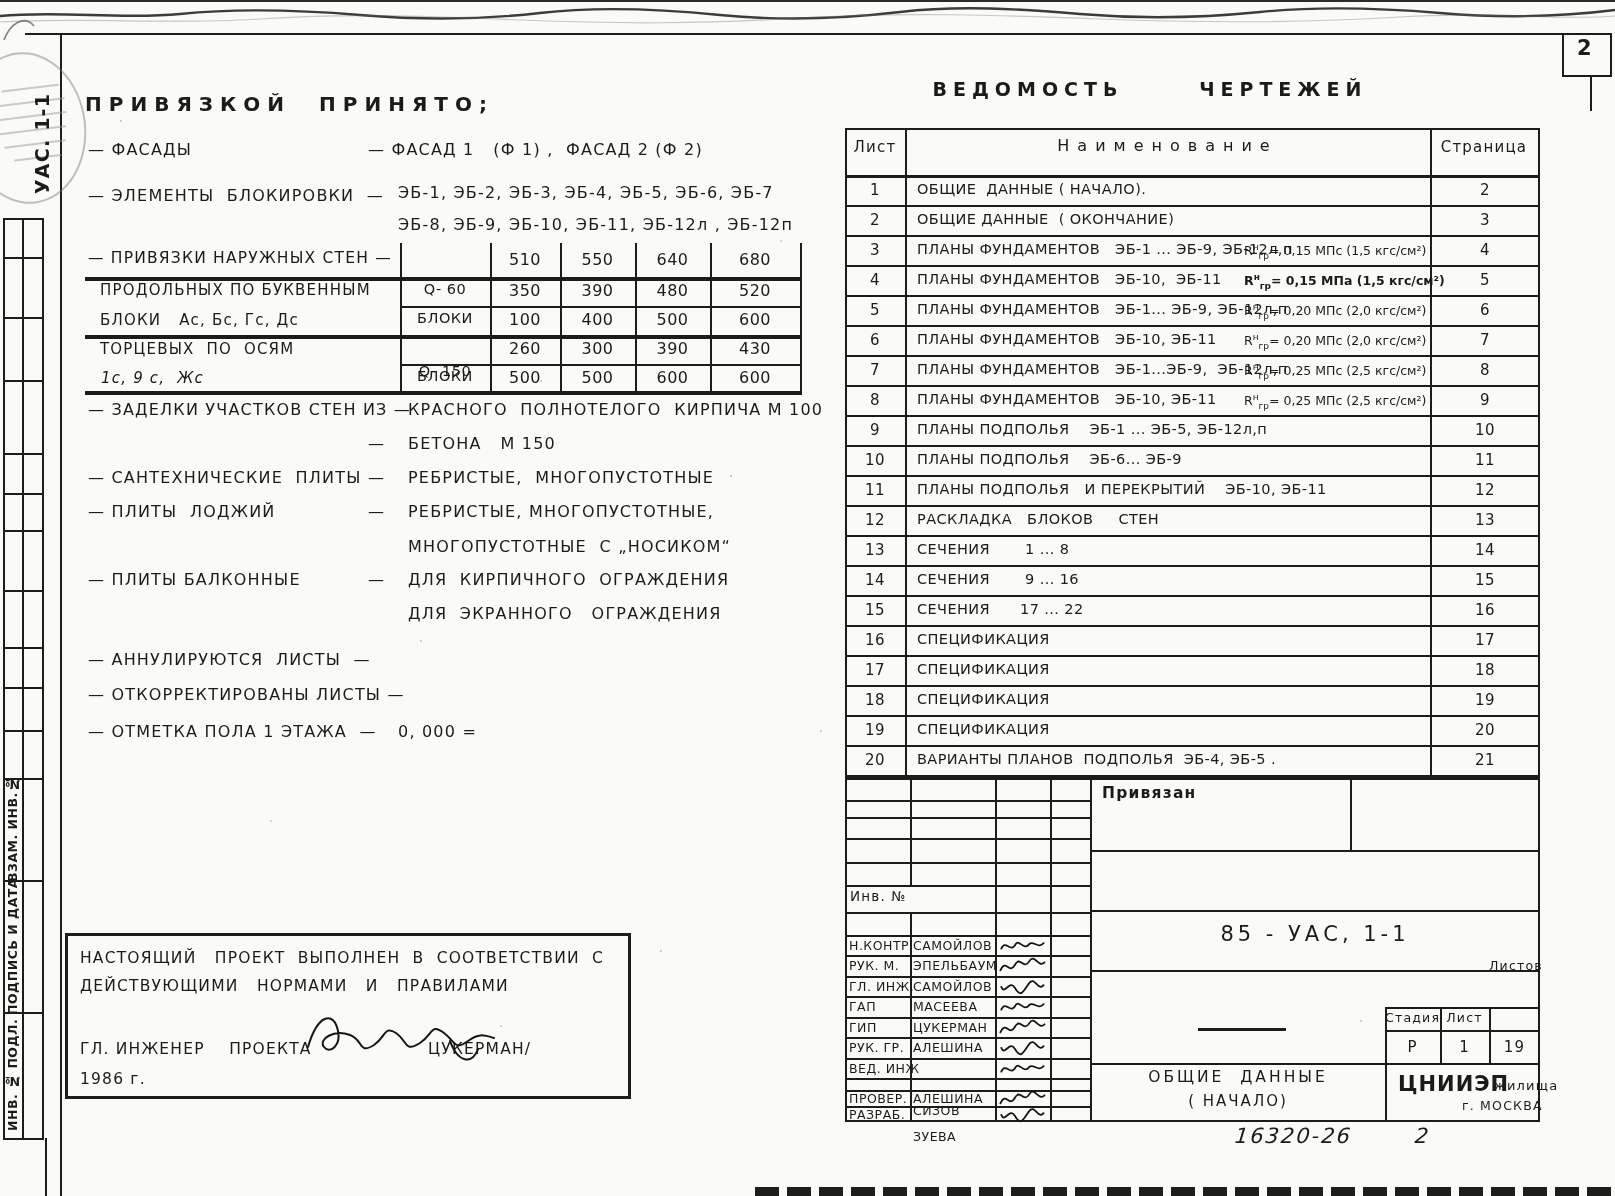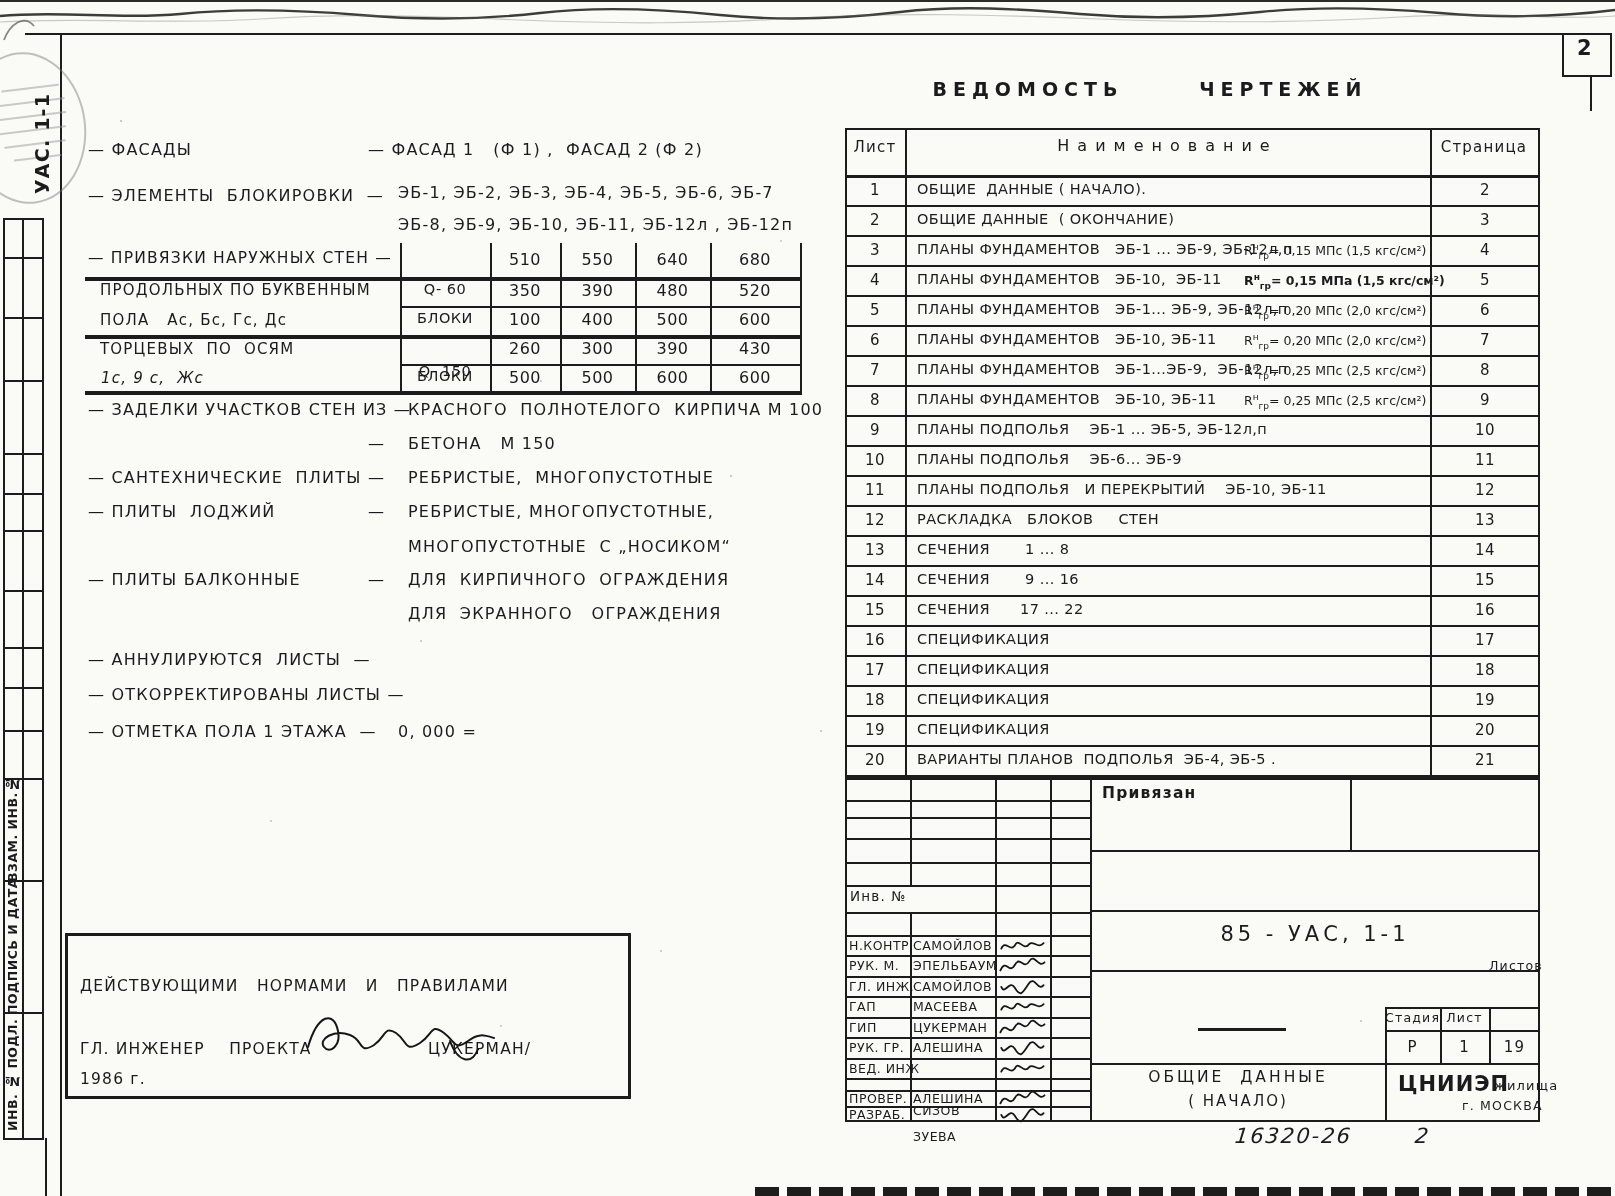--- a/index.html
+++ b/index.html
@@ -48,31 +48,32 @@
       <i style="left:30px;top:76px;width:68px;"></i>
     <i style="left:34px;top:90px;width:62px;"></i>
       <i style="left:42px;top:104px;width:48px;"></i>
   </div>
   <div class="tx vert" style="left:26px;top:88px;width:32px;height:110px;font-size:19px;font-weight:bold;">УАС. 1-1</div>
 
   <div class="tx vert" style="left:3px;top:778px;width:19px;height:102px;font-size:12.5px;font-weight:bold;letter-spacing:.5px;">ВЗАМ. ИНВ.№</div>
   <div class="tx vert" style="left:3px;top:880px;width:19px;height:132px;font-size:12.5px;font-weight:bold;letter-spacing:.5px;">ПОДПИСЬ И ДАТА</div>
   <div class="tx vert" style="left:3px;top:1012px;width:19px;height:126px;font-size:12.5px;font-weight:bold;letter-spacing:.5px;">ИНВ. № ПОДЛ.</div>
 
+  <div class="tx" style="left:85px;top:92px;font-size:20px;font-weight:bold;letter-spacing:7px;">ПРИВЯЗКОЙ  ПРИНЯТО;</div>
 
   <div class="tx" style="left:88px;top:140px;font-size:16px;">— ФАСАДЫ</div>
   <div class="tx" style="left:368px;top:140px;font-size:16px;">— ФАСАД 1   (Ф 1) ,  ФАСАД 2 (Ф 2)</div>
 
   <div class="tx" style="left:88px;top:186px;font-size:16px;">— ЭЛЕМЕНТЫ  БЛОКИРОВКИ  —</div>
   <div class="tx" style="left:398px;top:183px;font-size:16px;">ЭБ-1, ЭБ-2, ЭБ-3, ЭБ-4, ЭБ-5, ЭБ-6, ЭБ-7</div>
   <div class="tx" style="left:398px;top:215px;font-size:16px;">ЭБ-8, ЭБ-9, ЭБ-10, ЭБ-11, ЭБ-12л , ЭБ-12п</div>
 
   <div class="tx" style="left:88px;top:249px;font-size:15.5px;">— ПРИВЯЗКИ НАРУЖНЫХ СТЕН —</div>
   <div class="tx" style="left:100px;top:281px;font-size:15px;">ПРОДОЛЬНЫХ ПО БУКВЕННЫМ</div>
-  <div class="tx" style="left:100px;top:311px;font-size:15px;">ПОЛА   Ас, Бс, Гс, Дс</div>
+  <div class="tx" style="left:100px;top:311px;font-size:15px;">БЛОКИ   Ас, Бс, Гс, Дс</div>
   <div class="tx" style="left:100px;top:340px;font-size:15px;">ТОРЦЕВЫХ  ПО  ОСЯМ</div>
   <div class="tx" style="left:101px;top:369px;font-size:15px;font-style:italic;">1с, 9 с,  Жс</div>
   <div id="wall-table">
       <div class="ln" style="left: 400px; top: 243px; width: 2px; height: 152px;"></div>
       <div class="ln" style="left: 490px; top: 243px; width: 2px; height: 152px;"></div>
       <div class="ln" style="left: 560px; top: 243px; width: 2px; height: 152px;"></div>
       <div class="ln" style="left: 635px; top: 243px; width: 2px; height: 152px;"></div>
       <div class="ln" style="left: 710px; top: 243px; width: 2px; height: 152px;"></div>
       <div class="ln" style="left: 800px; top: 243px; width: 2px; height: 152px;"></div>
       <div class="ln" style="left: 400px; top: 306px; width: 402px; height: 2px;"></div>
@@ -124,20 +125,21 @@
   <div class="tx" style="left:368px;top:570px;font-size:16px;">—</div>
   <div class="tx" style="left:408px;top:570px;font-size:16px;">ДЛЯ  КИРПИЧНОГО  ОГРАЖДЕНИЯ</div>
   <div class="tx" style="left:408px;top:604px;font-size:16px;">ДЛЯ  ЭКРАННОГО   ОГРАЖДЕНИЯ</div>
 
   <div class="tx" style="left:88px;top:650px;font-size:16px;">— АННУЛИРУЮТСЯ  ЛИСТЫ  —</div>
   <div class="tx" style="left:88px;top:685px;font-size:16px;">— ОТКОРРЕКТИРОВАНЫ ЛИСТЫ —</div>
   <div class="tx" style="left:88px;top:722px;font-size:16px;">— ОТМЕТКА ПОЛА 1 ЭТАЖА  —</div>
   <div class="tx" style="left:398px;top:722px;font-size:16px;">0, 000 =</div>
 
   <div style="position:absolute;left:65px;top:933px;width:560px;height:160px;border:3px solid #1c1c1c;"></div>
+  <div class="tx" style="left:80px;top:949px;font-size:15.5px;">НАСТОЯЩИЙ   ПРОЕКТ  ВЫПОЛНЕН  В  СООТВЕТСТВИИ  С</div>
   <div class="tx" style="left:80px;top:977px;font-size:15.5px;">ДЕЙСТВУЮЩИМИ   НОРМАМИ   И   ПРАВИЛАМИ</div>
   <div class="tx" style="left:80px;top:1040px;font-size:15.5px;">ГЛ. ИНЖЕНЕР    ПРОЕКТА</div>
   <div class="tx" style="left:428px;top:1040px;font-size:15.5px;">ЦУКЕРМАН/</div>
   <svg class="sig" style="position:absolute;left:300px;top:1005px;" width="200" height="62" viewBox="0 0 200 62">
     <path d="M8 42 C18 8 34 6 38 26 C41 40 30 50 24 42 C18 34 34 24 50 30 C64 35 58 50 74 40 C86 32 84 20 96 28 C108 36 104 48 120 38 C134 29 130 18 144 28 C156 37 154 46 168 36 C178 28 184 30 194 33"></path>
     <path d="M150 36 C158 58 172 60 178 44"></path>
   </svg>
   <div class="tx" style="left:80px;top:1070px;font-size:15.5px;">1986 г.</div>
 
   <div class="tx ctr" style="left:900px;top:78px;width:500px;font-size:19px;font-weight:bold;letter-spacing:6px;">ВЕДОМОСТЬ      ЧЕРТЕЖЕЙ</div>

